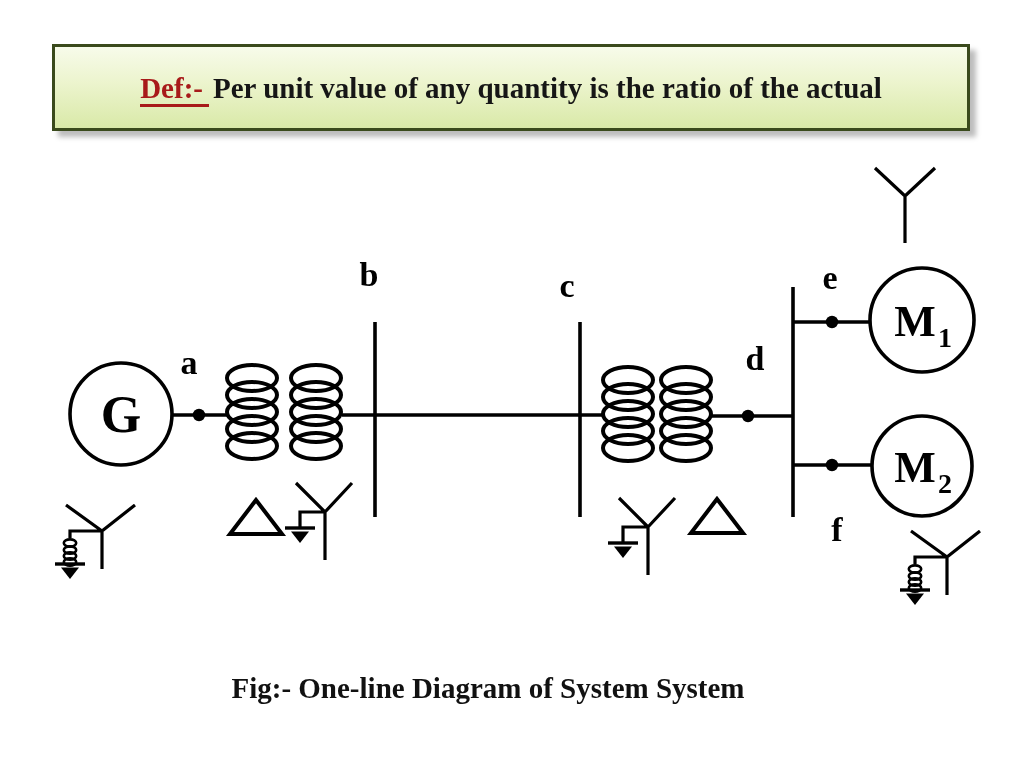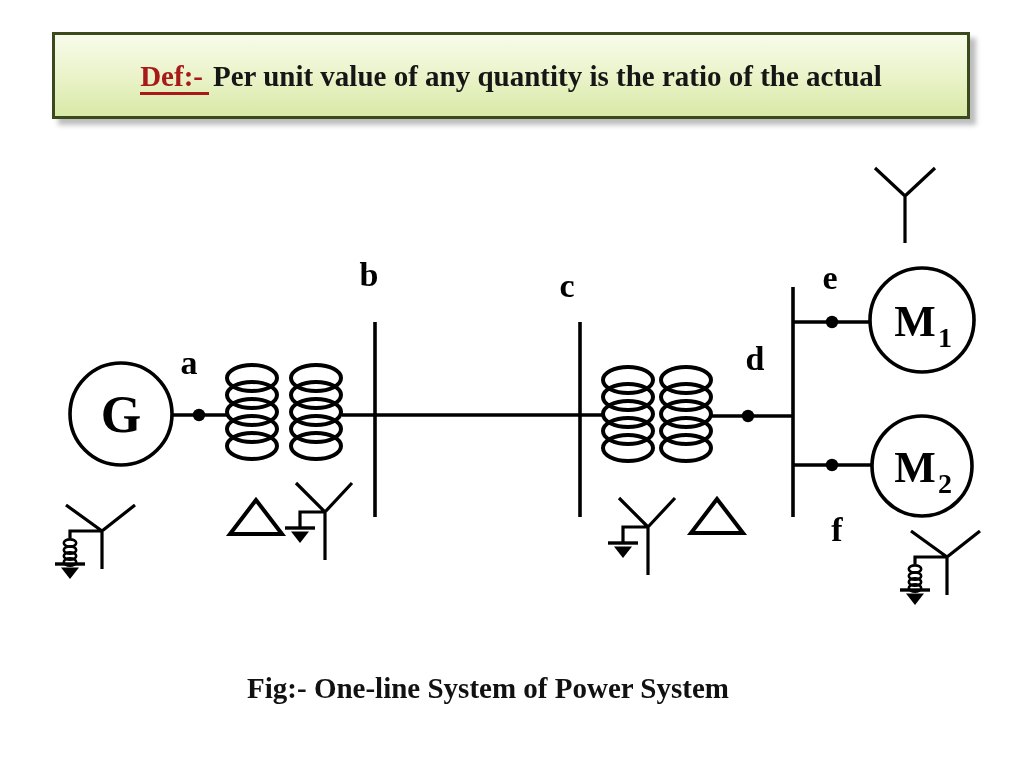--- a/index.html
+++ b/index.html
@@ -8,21 +8,21 @@
     background:#ffffff;
     font-family:"Liberation Serif", serif;
     position:relative;
     overflow:hidden;
   }
   .slide{position:absolute;inset:0;}
 
   
   .def-box{
     position:absolute;
-    left:52px;top:32px;
+    left:52px;top:44px;
     width:918px;height:87px;
     box-sizing:border-box;
     border:3px solid #3a4a1c;
     background:linear-gradient(180deg,#f7fbea 0%,#ecf4cd 45%,#d9e9a8 100%);
     box-shadow:6px 6px 5px #bdbdbd;
     display:flex;flex-direction:column;justify-content:center;align-items:center;
     font-weight:bold;
     font-size:29px;
     line-height:36px;
     color:#161616;
@@ -143,15 +143,15 @@
     <text class="lbl" x="830" y="289" text-anchor="middle">e</text>
     <text class="lbl" x="837" y="541" text-anchor="middle">f</text>
 
     <text class="biglbl" x="121" y="432" text-anchor="middle">G</text>
     <text class="mlbl" x="915" y="336" text-anchor="middle">M</text>
     <text class="msub" x="945" y="347" text-anchor="middle">1</text>
     <text class="mlbl" x="915" y="482" text-anchor="middle">M</text>
     <text class="msub" x="945" y="493" text-anchor="middle">2</text>
   </svg>
 
-  <div class="caption">Fig:- One-line System of Power System</div>
+  <div class="caption">Fig:- One-line Diagram of System System</div>
 
 </div>
 
 </body></html>

